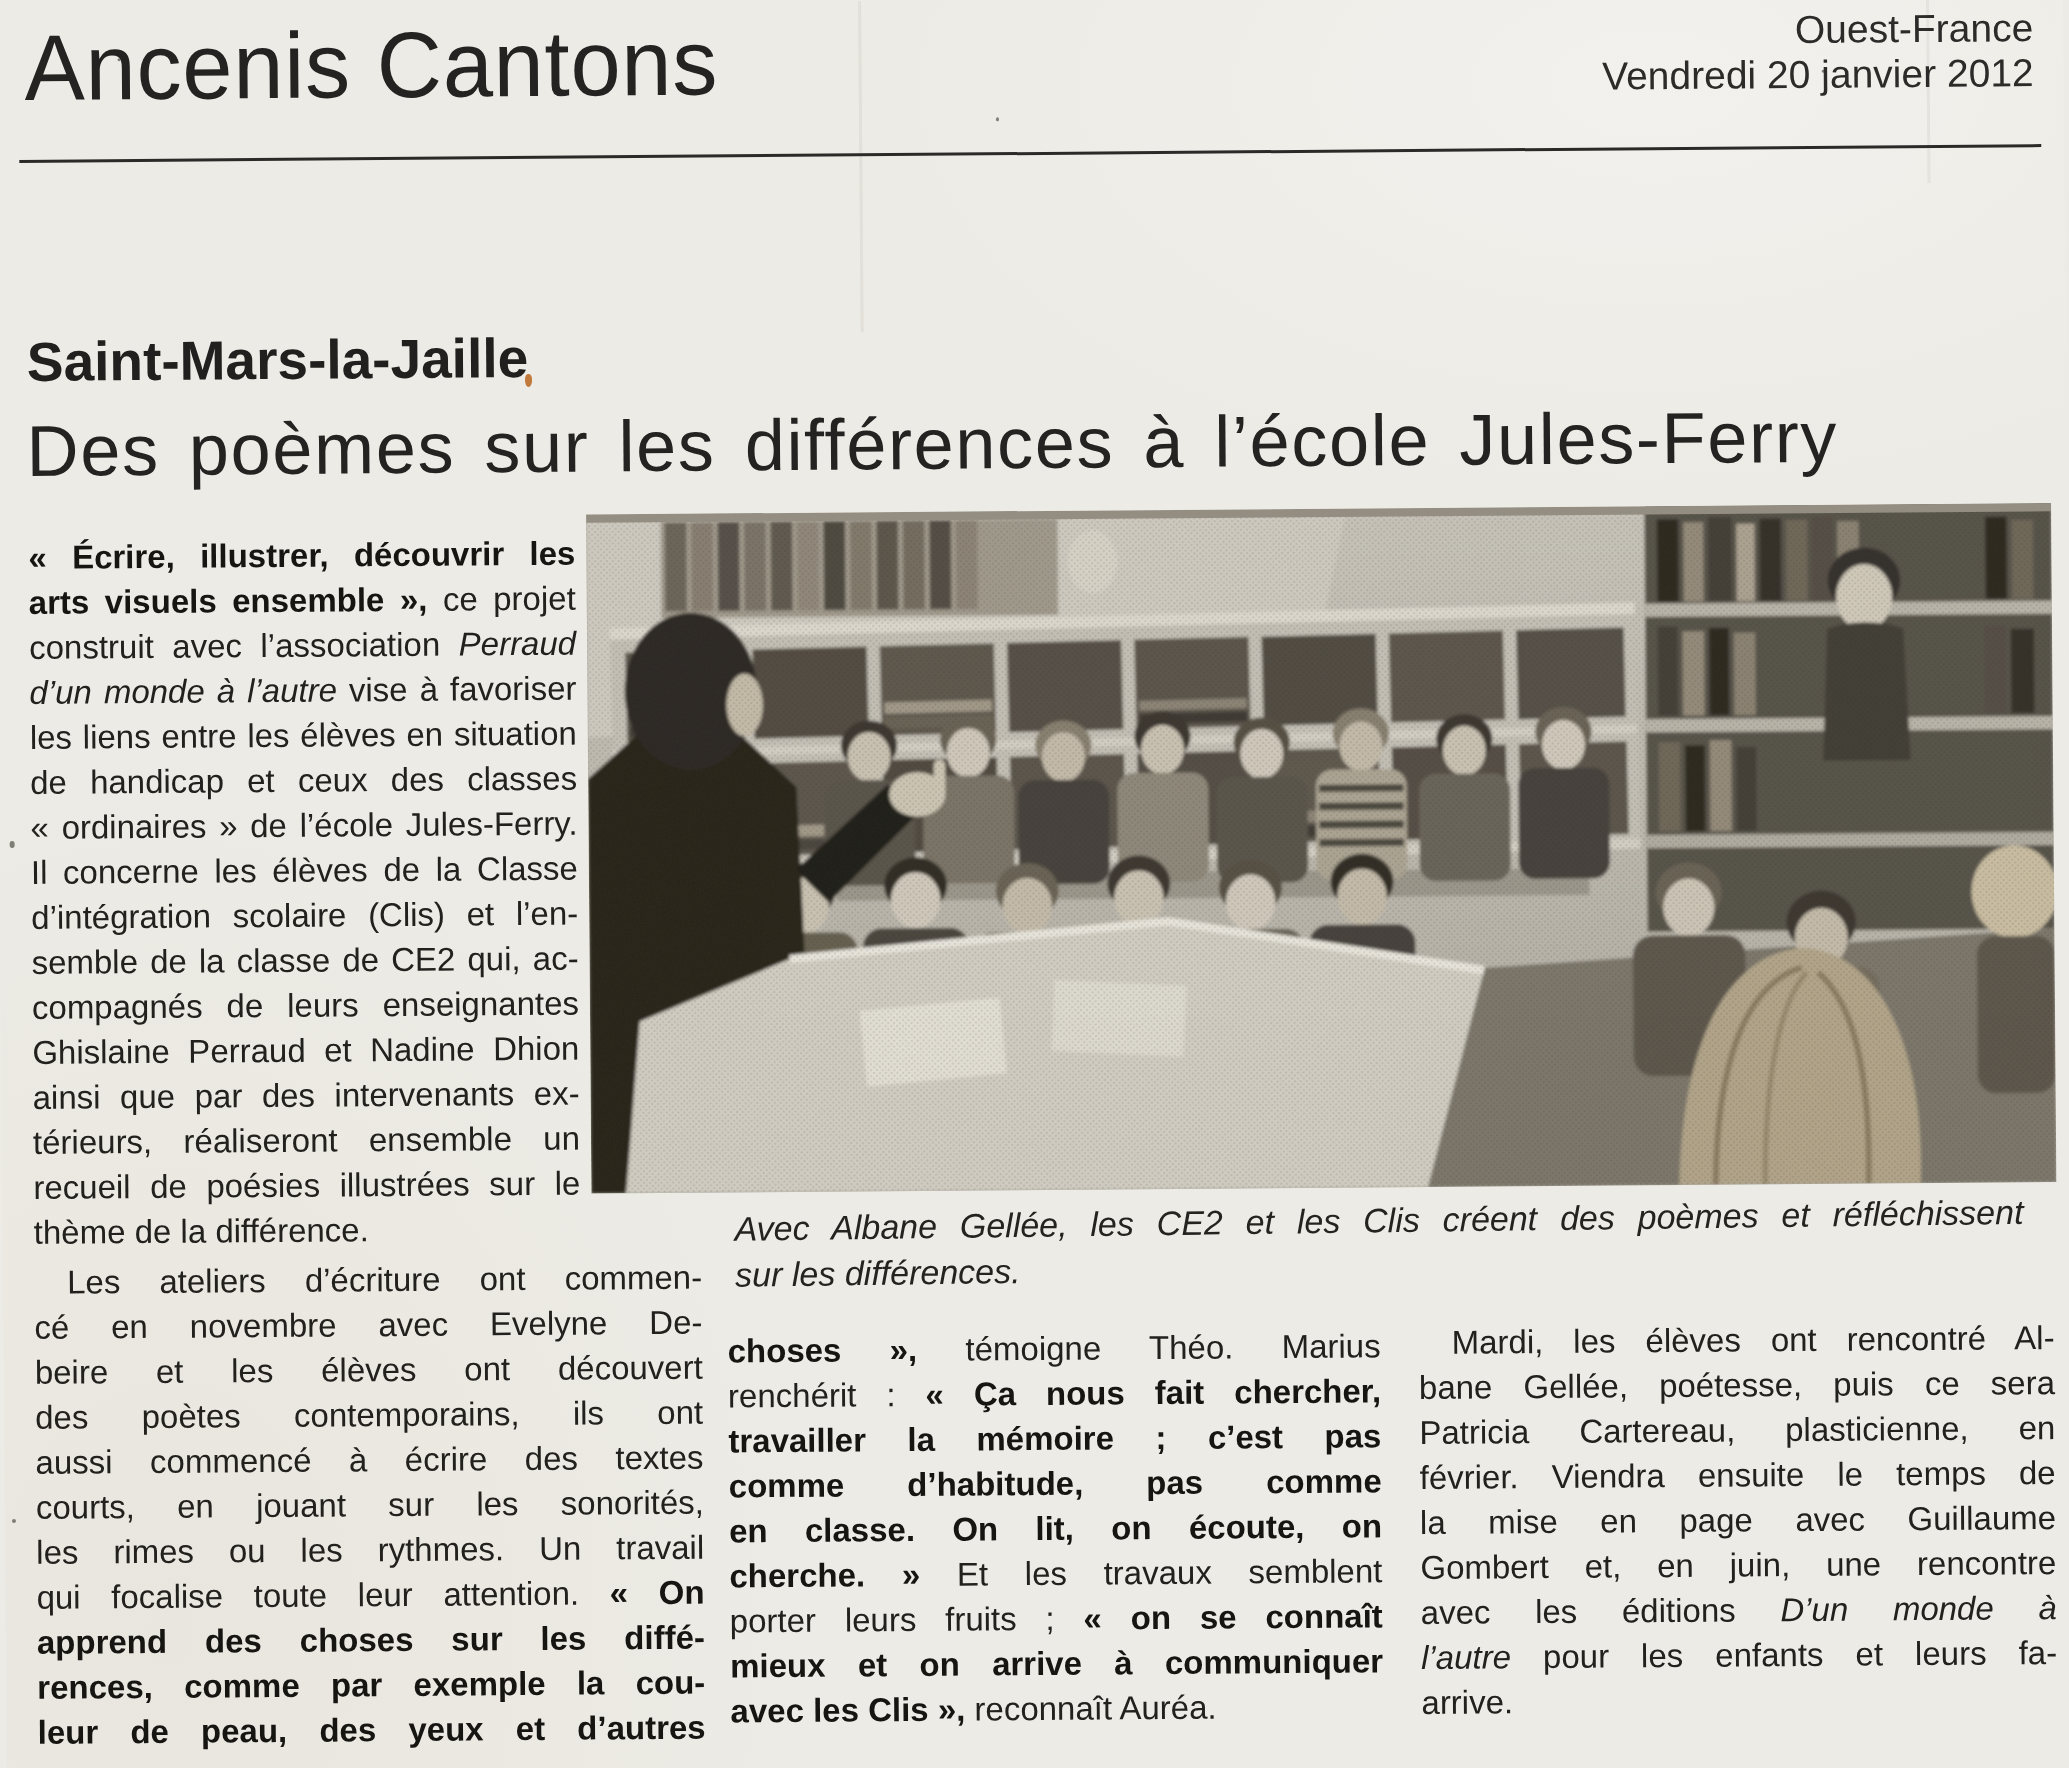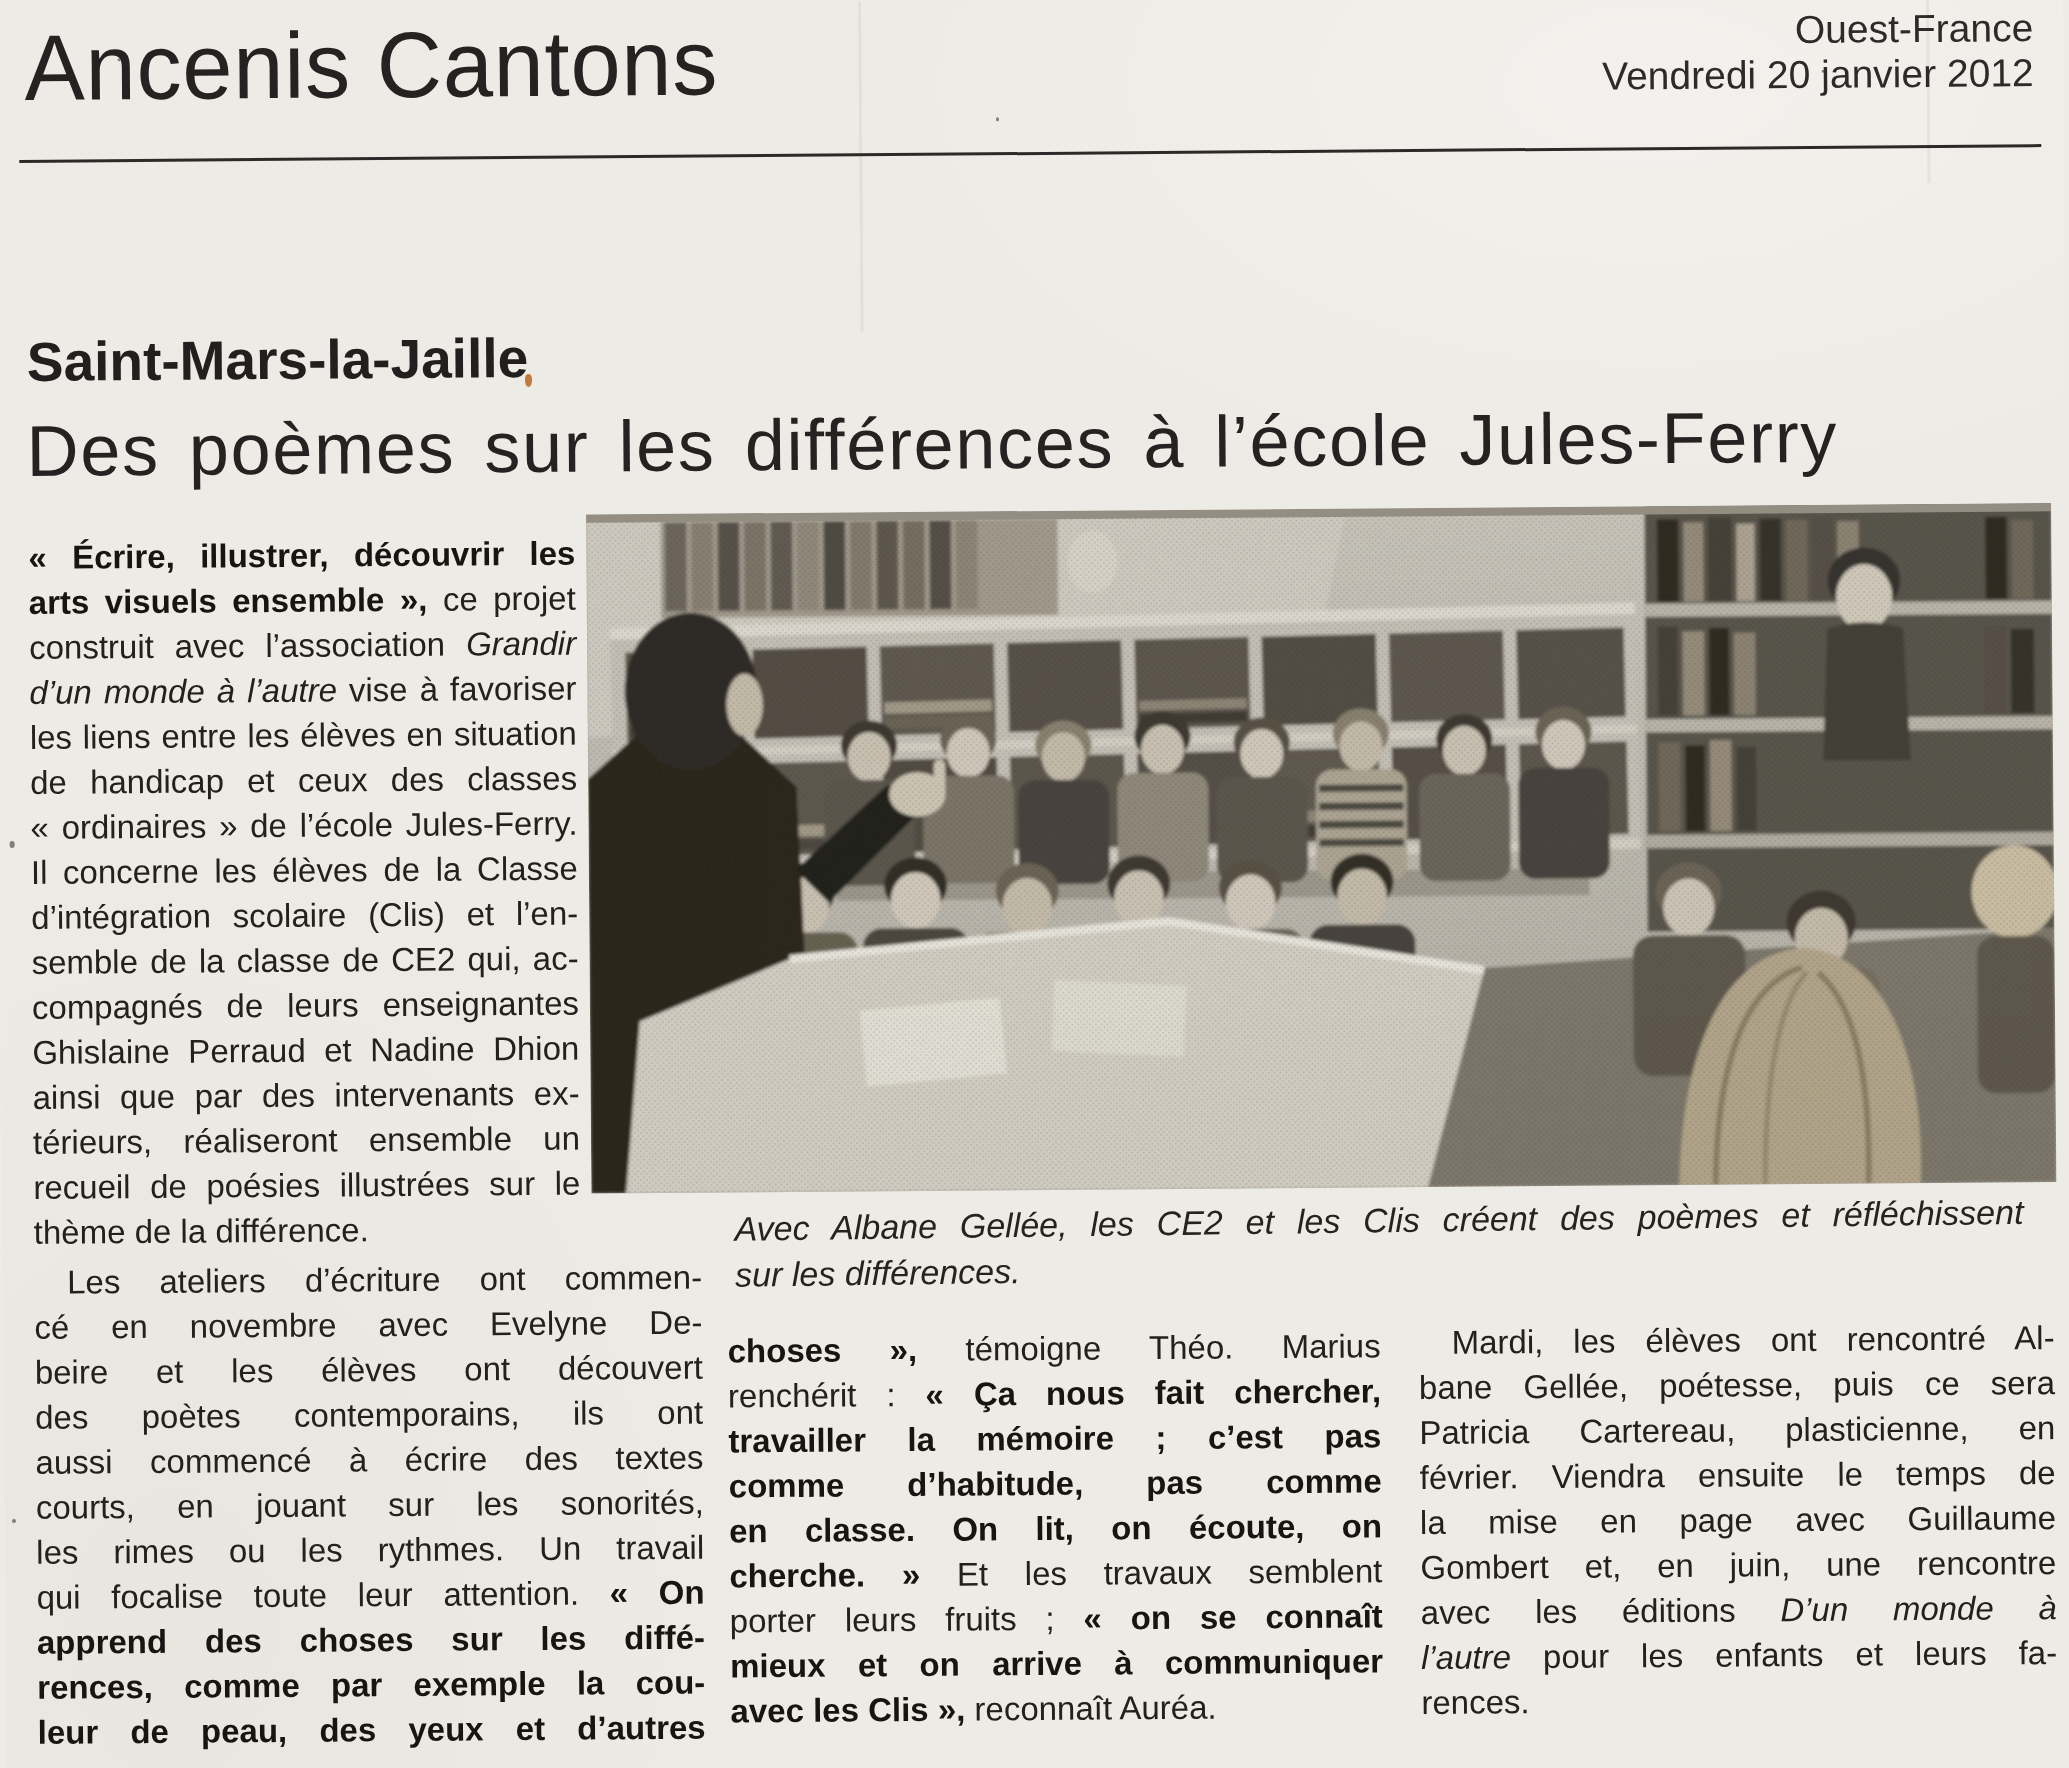--- a/index.html
+++ b/index.html
@@ -298,21 +298,21 @@
   </figure>
 
   <div class="caption">
       <div class="tl"><span class="i">Avec Albane Gellée, les CE2 et les Clis créent des poèmes et réfléchissent</span></div>
       <div class="tl last"><span class="i">sur les différences.</span></div>
     </div>
 
   <div class="col colA">
       <div class="tl"><span class="b">« Écrire, illustrer, découvrir les</span></div>
       <div class="tl"><span class="b">arts visuels ensemble »,</span><span> ce projet</span></div>
-      <div class="tl"><span>construit avec l’association </span><span class="i">Grandir</span></div>
+      <div class="tl"><span>construit avec l’association </span><span class="i">Perraud</span></div>
       <div class="tl"><span class="i">d’un monde à l’autre</span><span> vise à favoriser</span></div>
       <div class="tl"><span>les liens entre les élèves en situation</span></div>
       <div class="tl"><span>de handicap et ceux des classes</span></div>
       <div class="tl"><span>« ordinaires » de l’école Jules-Ferry.</span></div>
       <div class="tl"><span>Il concerne les élèves de la Classe</span></div>
       <div class="tl"><span>d’intégration scolaire (Clis) et l’en-</span></div>
       <div class="tl"><span>semble de la classe de CE2 qui, ac-</span></div>
       <div class="tl"><span>compagnés de leurs enseignantes</span></div>
       <div class="tl"><span>Ghislaine Perraud et Nadine Dhion</span></div>
       <div class="tl"><span>ainsi que par des intervenants ex-</span></div>
@@ -346,21 +346,21 @@
     </div>
   <div class="col colD indent-first">
       <div class="tl"><span>Mardi, les élèves ont rencontré Al-</span></div>
       <div class="tl"><span>bane Gellée, poétesse, puis ce sera</span></div>
       <div class="tl"><span>Patricia Cartereau, plasticienne, en</span></div>
       <div class="tl"><span>février. Viendra ensuite le temps de</span></div>
       <div class="tl"><span>la mise en page avec Guillaume</span></div>
       <div class="tl"><span>Gombert et, en juin, une rencontre</span></div>
       <div class="tl"><span>avec les éditions </span><span class="i">D’un monde à</span></div>
       <div class="tl"><span class="i">l’autre</span><span> pour les enfants et leurs fa-</span></div>
-      <div class="tl last"><span>rences.</span></div>
+      <div class="tl last"><span>arrive.</span></div>
     </div>
 
   <div class="crease crease-mid"></div>
   <div class="crease crease-right"></div>
   <div class="speck-orange" style="background: rgb(194, 122, 60);"></div>
   <div class="speck" style="left:124px;top:51px;width:3.3px;height:3.3px;"></div>
   <div class="speck" style="left:1002px;top:117px;width:3.3px;height:4.1px;"></div>
   <div class="speck" style="left:1828px;top:76px;width:3.3px;height:3.3px;"></div>
   <div class="speck" style="left:10px;top:833px;width:5px;height:6.6px;"></div>
   <div class="speck" style="left:6.6px;top:1511px;width:4.1px;height:4.1px;"></div>

